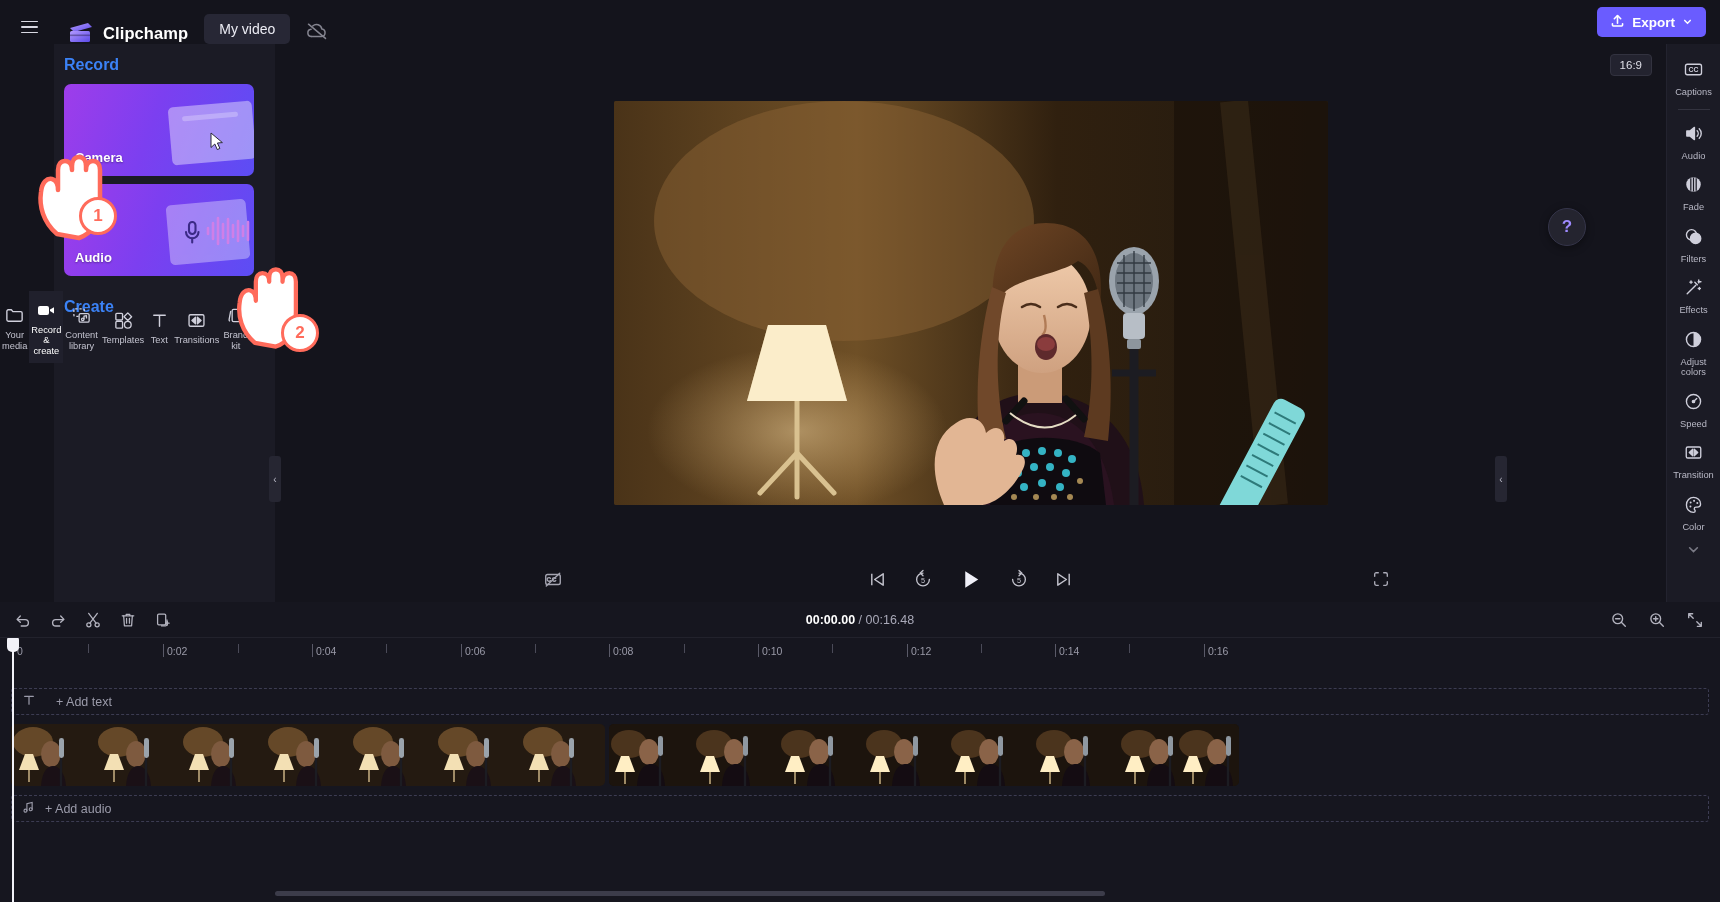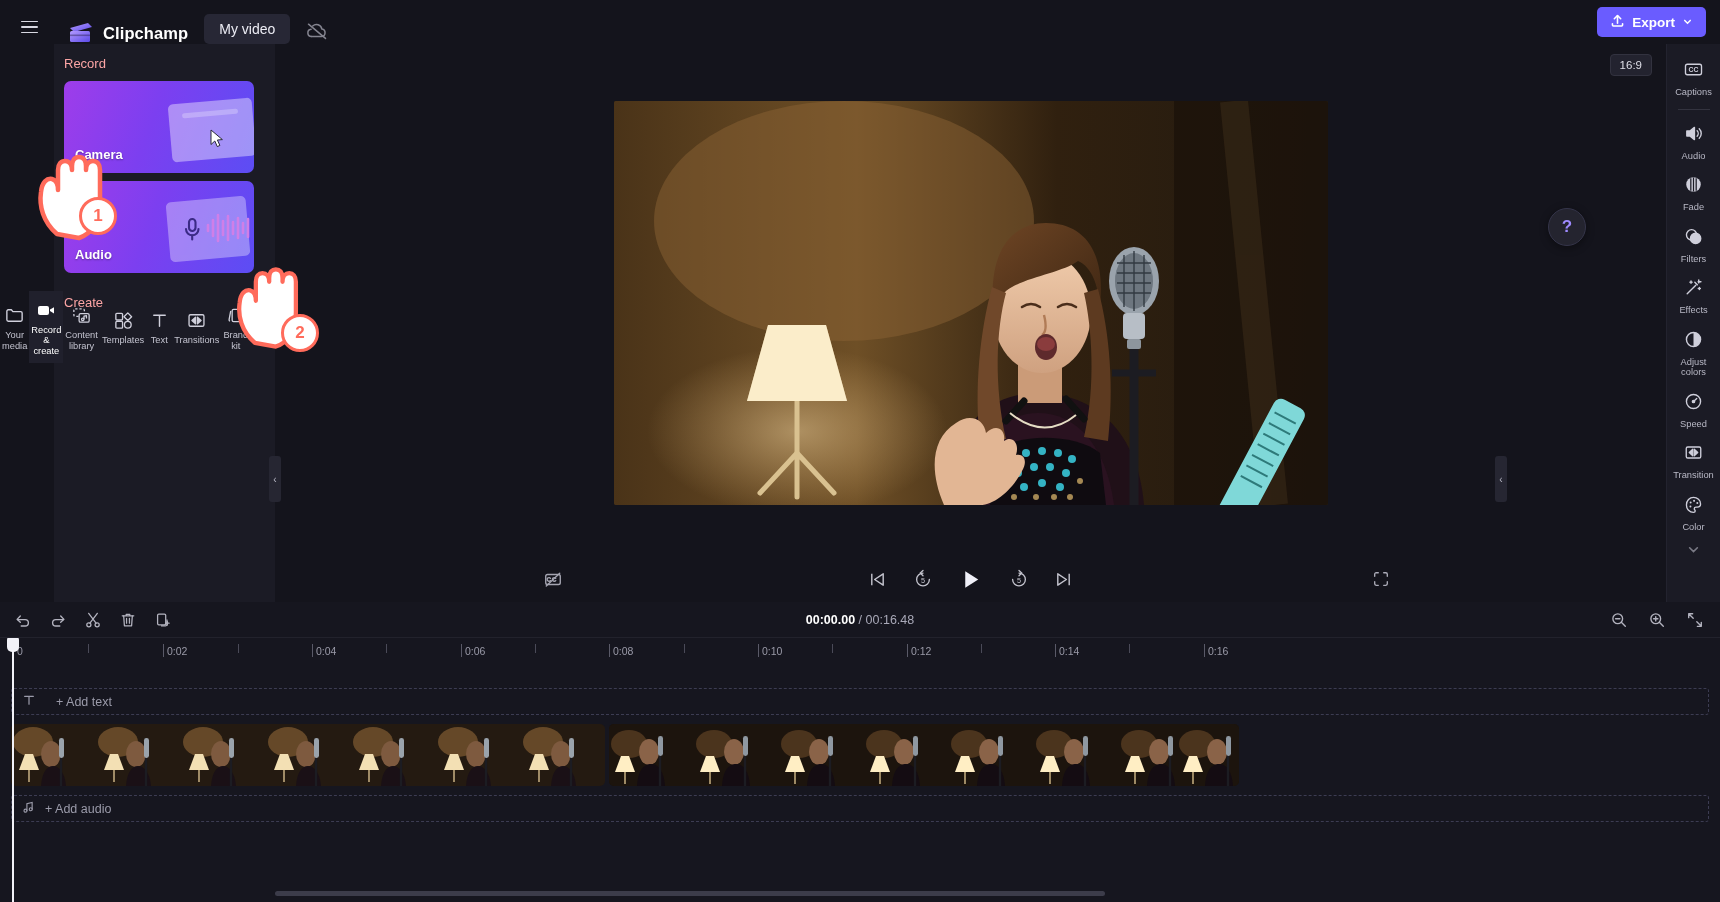--- a/index.html
+++ b/index.html
@@ -51,21 +51,21 @@
   .rail-item.active { background: #20202c; }
   .rail-item .lbl { font-size: 9.3px; line-height: 10.5px; color: #c3c3cf; text-align: center; }
   .rail-item.active .lbl { color: #fff; }
   .rail-ico { width: 22px; height: 22px; display: flex; align-items: center; justify-content: center; }
 
   
   .panel {
     width: 221px; flex: 0 0 221px; background: #1b1b25; padding: 12px 0 0 0;
     overflow: hidden; position: relative; z-index: 10;
   }
-  .panel-head { font-size: 13px; font-weight: 400; color: #fca5a5; padding: 0 0 10px 10px; }
+  .panel-head { font-size: 16px; font-weight: 700; color: #3b82f6; padding: 0 0 10px 10px; }
   .panel-head.second { padding-top: 14px; }
   .rcard {
     width: 190px; height: 92px; margin: 0 0 8px 10px; border-radius: 7px;
     position: relative; overflow: hidden; cursor: pointer;
     background: linear-gradient(110deg,#9e3dea 0%, #7c3ff0 46%, #5c4df4 100%);
   }
   .rcard .cap {
     position: absolute; left: 11px; bottom: 11px; font-size: 13px; font-weight: 600;
     color: #fff; text-shadow: 0 1px 2px rgba(0,0,0,.35); z-index: 3;
   }

